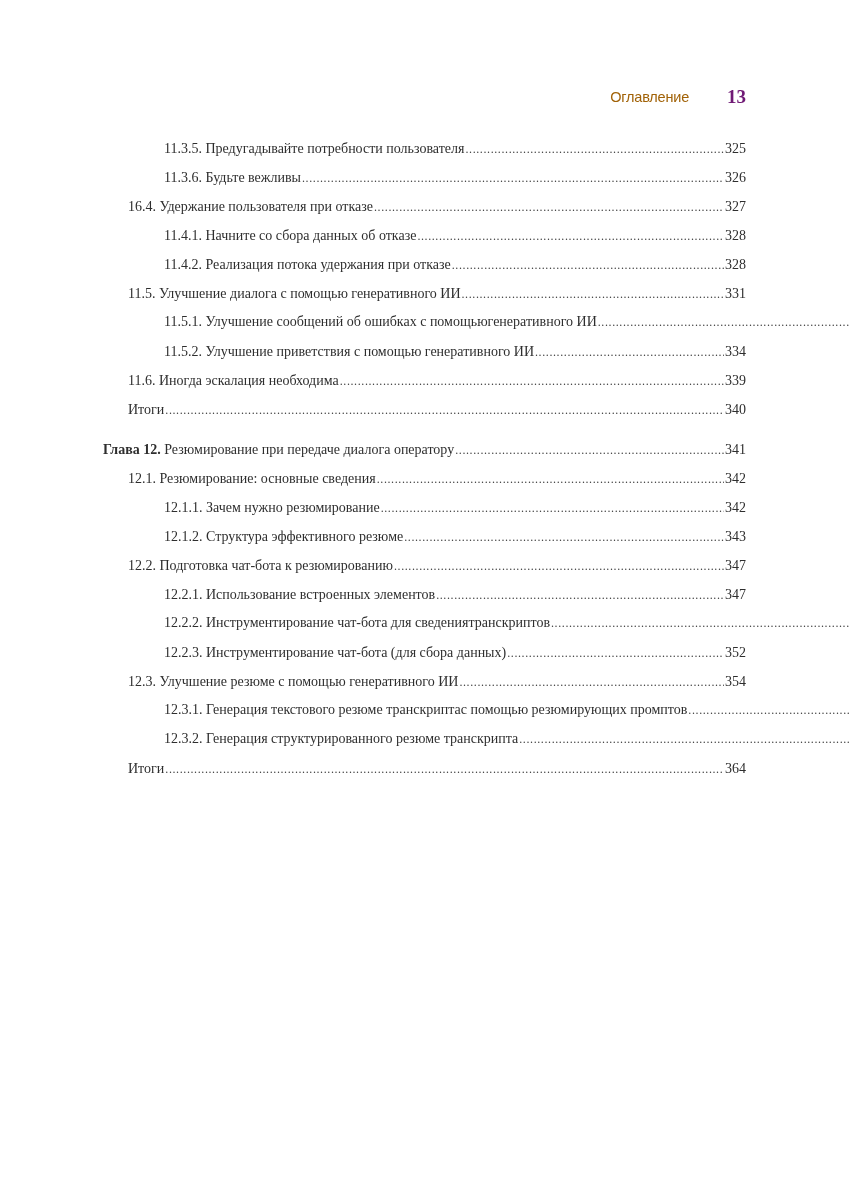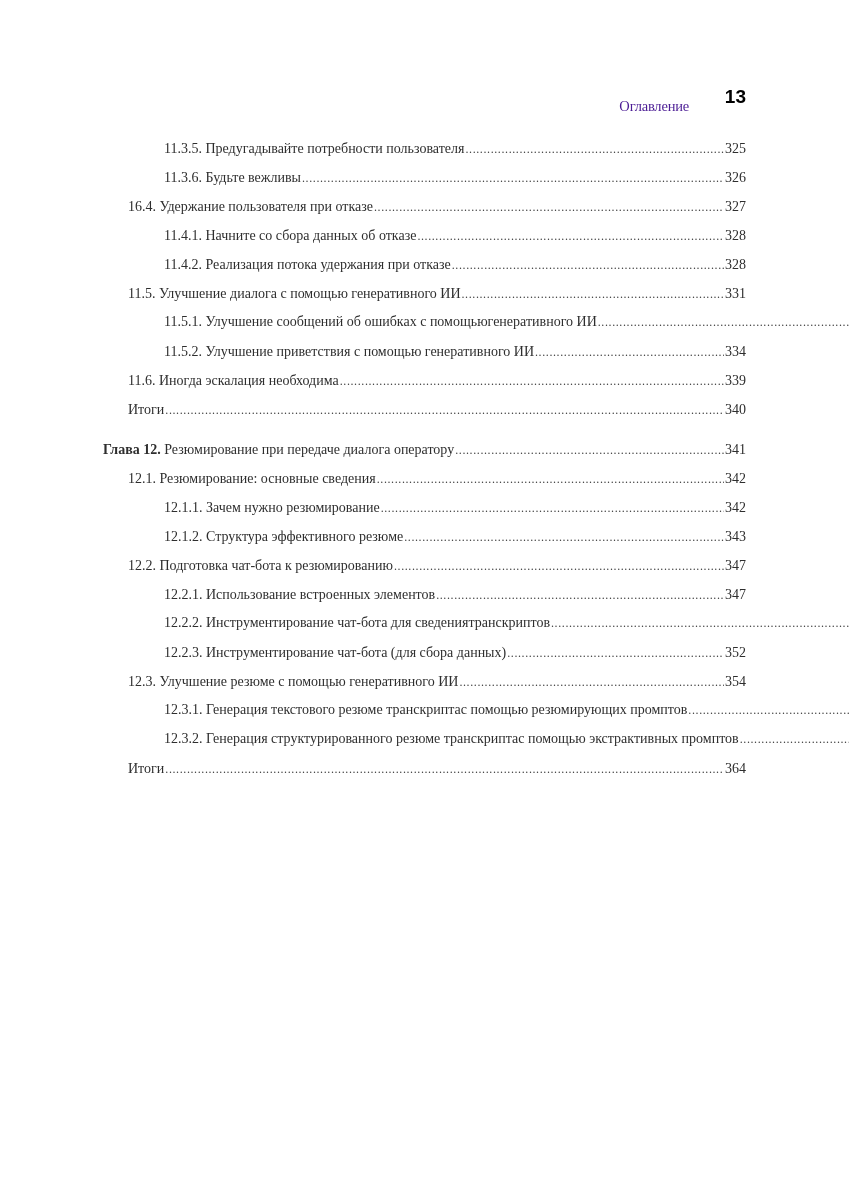--- a/index.html
+++ b/index.html
@@ -1,19 +1,19 @@
 <!DOCTYPE html>
 <html><head>
 <meta charset="utf-8">
 <style>
   html, body { margin: 0; padding: 0; background: #ffffff; }
   body { width: 849px; height: 1200px; position: relative; overflow: hidden; color: #2b2b2b; }
   .header { position: absolute; top: 86px; left: 0; width: 849px; height: 26px; }
-  .header-title { position: absolute; right: 160px; top: 12px; font-family: Liberation Serif, serif; font-size: 14.5px; color: #4c1d95; letter-spacing: -0.2px; }
-  .header-num { position: absolute; right: 103px; top: 0; font-family: Liberation Sans, sans-serif; font-size: 19px; font-weight: bold; color: #000000; }
+  .header-title { position: absolute; right: 160px; top: 3px; font-family: Liberation Sans, sans-serif; font-size: 14.5px; color: #a16207; letter-spacing: -0.2px; }
+  .header-num { position: absolute; right: 103px; top: 0; font-family: Liberation Serif, serif; font-size: 19px; font-weight: bold; color: #701a75; }
   .toc { position: absolute; top: 134px; left: 103px; width: 643px; font-family: "Liberation Serif", serif; font-size: 14px; color: #2e2e2e; }
   .entry { position: relative; display: flex; align-items: baseline; height: 29px; line-height: 29px; }
   .entry.multi { height: auto; flex-direction: row; align-items: stretch; line-height: 20px; padding-top: 4px; padding-bottom: 5px; }
   .entry.multi .first-line { display: block; white-space: nowrap; }
   .entry.multi .last-line { display: flex; align-items: flex-end; }
   .lvl-0 { padding-left: 0; }
   .lvl-1 { padding-left: 25px; }
   .lvl-2 { padding-left: 61px; }
   .gap { height: 11px; }
   .label { white-space: nowrap; }
@@ -159,21 +159,20 @@
     <span class="last-line">
       <span class="label">с помощью резюмирующих промптов</span>
       <span class="leader"></span>
       <span class="page">355</span>
     </span>
   </div>
 
   <div class="entry multi lvl-2">
     <span class="first-line">12.3.2. Генерация структурированного резюме транскрипта</span>
     <span class="last-line">
-      <span class="label">с помощью экстрактивных промптов</span>
       <span class="leader"></span>
       <span class="page">359</span>
     </span>
   </div>
 
   <div class="entry lvl-1">
     <span class="label">Итоги</span>
     <span class="leader"></span>
     <span class="page">364</span>
   </div>

